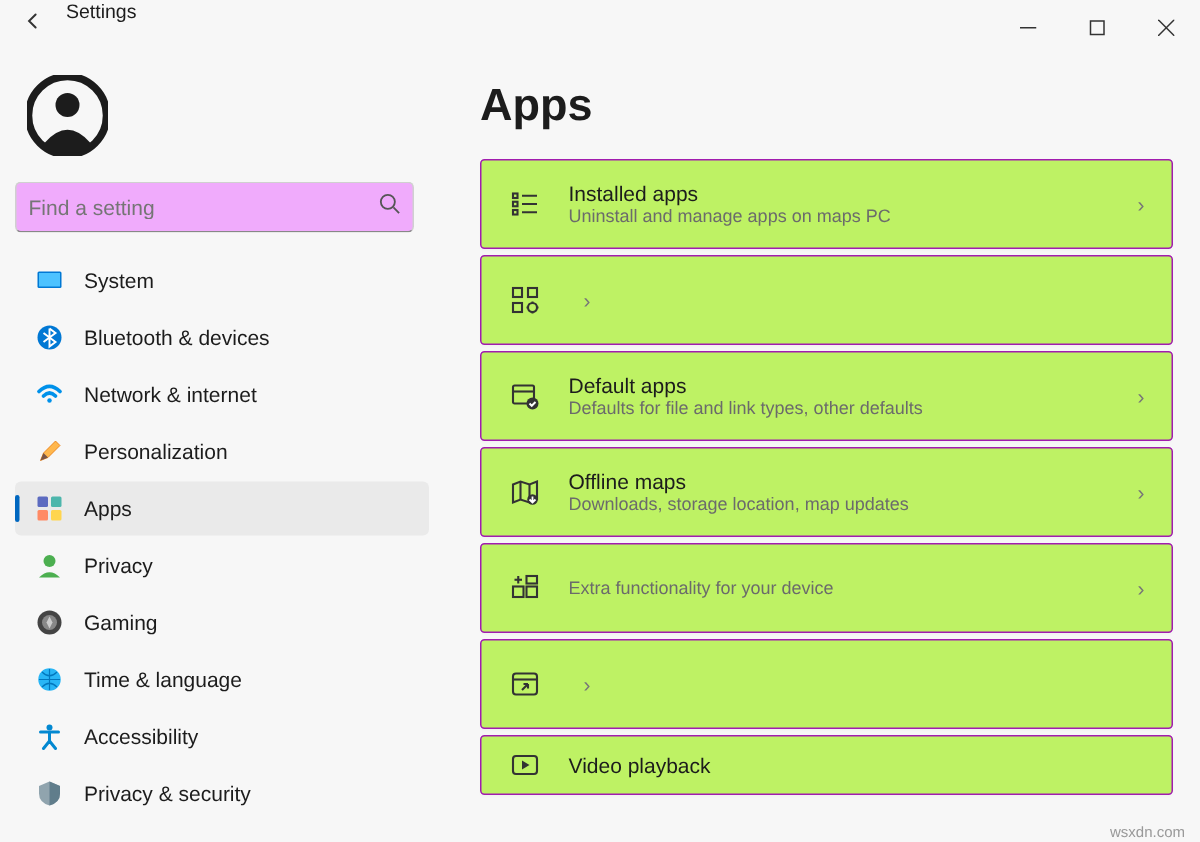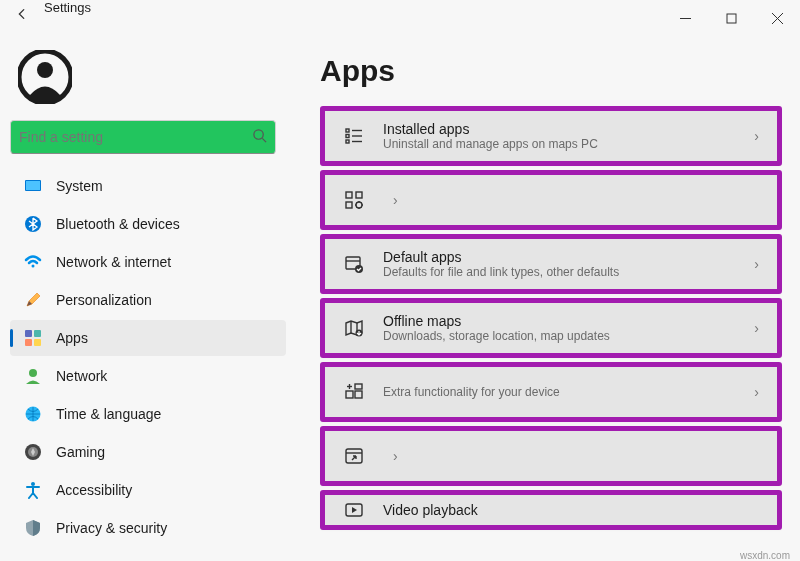--- a/index.html
+++ b/index.html
@@ -10,35 +10,35 @@
     .title { font-size: 13px; margin-left: 8px; }
     .win-controls { margin-left: auto; display: flex; }
     .win-btn { width: 46px; height: 36px; display: flex; align-items: center; justify-content: center; }
     .win-btn svg { width: 11px; height: 11px; stroke: #333; fill: none; stroke-width: 1; }
 
     .content { display: flex; height: calc(100% - 36px); }
     .sidebar { width: 290px; padding: 8px 4px 0 10px; display: flex; flex-direction: column; }
     .avatar { margin: 6px 0 12px 8px; }
     .avatar svg { width: 54px; height: 54px; }
 
-    .search-box { margin: 0 10px 14px 0; height: 34px; border: 1px solid #d0d0d0; border-bottom: 1.5px solid #888; border-radius: 4px; background: #22c55e; display: flex; align-items: center; padding: 0 8px; }
+    .search-box { margin: 0 10px 14px 0; height: 34px; border: 1px solid #d0d0d0; border-bottom: 1.5px solid #888; border-radius: 4px; background: #f0abfc; display: flex; align-items: center; padding: 0 8px; }
     .search-box input { border: none; outline: none; flex: 1; font-size: 14px; background: transparent; color: #555; }
     .search-box .sicon { color: #555; }
 
     .nav { display: flex; flex-direction: column; gap: 2px; }
     .nav-item { display: flex; align-items: center; height: 36px; padding: 0 10px 0 14px; border-radius: 4px; font-size: 14px; color: #1c1c1c; position: relative; }
     .nav-item.active { background: #eaeaea; }
     .nav-item.active::before { content: ''; position: absolute; left: 0; top: 9px; bottom: 9px; width: 3px; background: #0067c0; border-radius: 2px; }
     .nav-icon { width: 18px; height: 18px; margin-right: 14px; display: flex; align-items: center; justify-content: center; }
     .nav-icon svg { width: 18px; height: 18px; }
 
     .main { flex: 1; padding: 18px 18px 0 30px; overflow: hidden; }
     .main h1 { font-size: 30px; font-weight: 600; margin-bottom: 18px; }
 
-    .card { background: #e5e5e5; border: 5px solid #a21caf; border-radius: 3px; height: 60px; display: flex; align-items: center; padding: 0 18px; margin-bottom: 4px; box-shadow: 0 1px 2px rgba(0,0,0,.02); }
+    .card { background: #bef264; border: 1px solid #a21caf; border-radius: 3px; height: 60px; display: flex; align-items: center; padding: 0 18px; margin-bottom: 4px; box-shadow: 0 1px 2px rgba(0,0,0,.02); }
     .card-icon { width: 22px; height: 22px; margin-right: 18px; display: flex; align-items: center; justify-content: center; }
     .card-icon svg { width: 20px; height: 20px; stroke: #333; fill: none; stroke-width: 1.4; }
     .card-text { flex: 1; display: flex; flex-direction: column; justify-content: center; min-width: 0; }
     .card-title { font-size: 14px; color: #1c1c1c; }
     .card-sub { font-size: 12px; color: #6b6b6b; white-space: nowrap; overflow: hidden; text-overflow: ellipsis; }
     .chev { color: #777; font-size: 14px; margin-left: 10px; }
 
     .watermark { position: absolute; bottom: 0; right: 10px; font-size: 10px; color: #999; }
   </style>
 </head>
@@ -140,40 +140,40 @@
           </span>
         <span>Apps</span>
       </div>
       <div class="nav-item">
         <span class="nav-icon">
             <svg viewBox="0 0 18 18">
               <circle cx="9" cy="6" r="4" fill="#4caf50"></circle>
               <path d="M2 17 Q9 10 16 17 Z" fill="#4caf50"></path>
             </svg>
           </span>
-        <span>Network</span>
-      </div>
-      <div class="nav-item">
-        <span class="nav-icon">
-            <svg viewBox="0 0 18 18">
-              <circle cx="9" cy="9" r="7.5" fill="#29b6f6"></circle>
-              <path d="M2 9 H16 M9 2 V16 M4 4 Q9 9 14 4 M4 14 Q9 9 14 14" stroke="#0277bd" stroke-width="0.8" fill="none"></path>
-            </svg>
-          </span>
-        <span>Time &amp; language</span>
+        <span>Privacy</span>
       </div>
       <div class="nav-item">
         <span class="nav-icon">
             <svg viewBox="0 0 18 18">
               <circle cx="9" cy="9" r="8" fill="#444"></circle>
               <circle cx="9" cy="9" r="5" fill="#888"></circle>
               <path d="M9 5 L11 9 L9 13 L7 9 Z" fill="#ccc"></path>
             </svg>
           </span>
         <span>Gaming</span>
+      </div>
+      <div class="nav-item">
+        <span class="nav-icon">
+            <svg viewBox="0 0 18 18">
+              <circle cx="9" cy="9" r="7.5" fill="#29b6f6"></circle>
+              <path d="M2 9 H16 M9 2 V16 M4 4 Q9 9 14 4 M4 14 Q9 9 14 14" stroke="#0277bd" stroke-width="0.8" fill="none"></path>
+            </svg>
+          </span>
+        <span>Time &amp; language</span>
       </div>
       <div class="nav-item">
         <span class="nav-icon">
             <svg viewBox="0 0 18 18">
               <circle cx="9" cy="3" r="2" fill="#0288d1"></circle>
               <path d="M3 6 L15 6 M9 6 V12 M9 12 L5 17 M9 12 L13 17" stroke="#0288d1" stroke-width="2" stroke-linecap="round"></path>
             </svg>
           </span>
         <span>Accessibility</span>
       </div>

